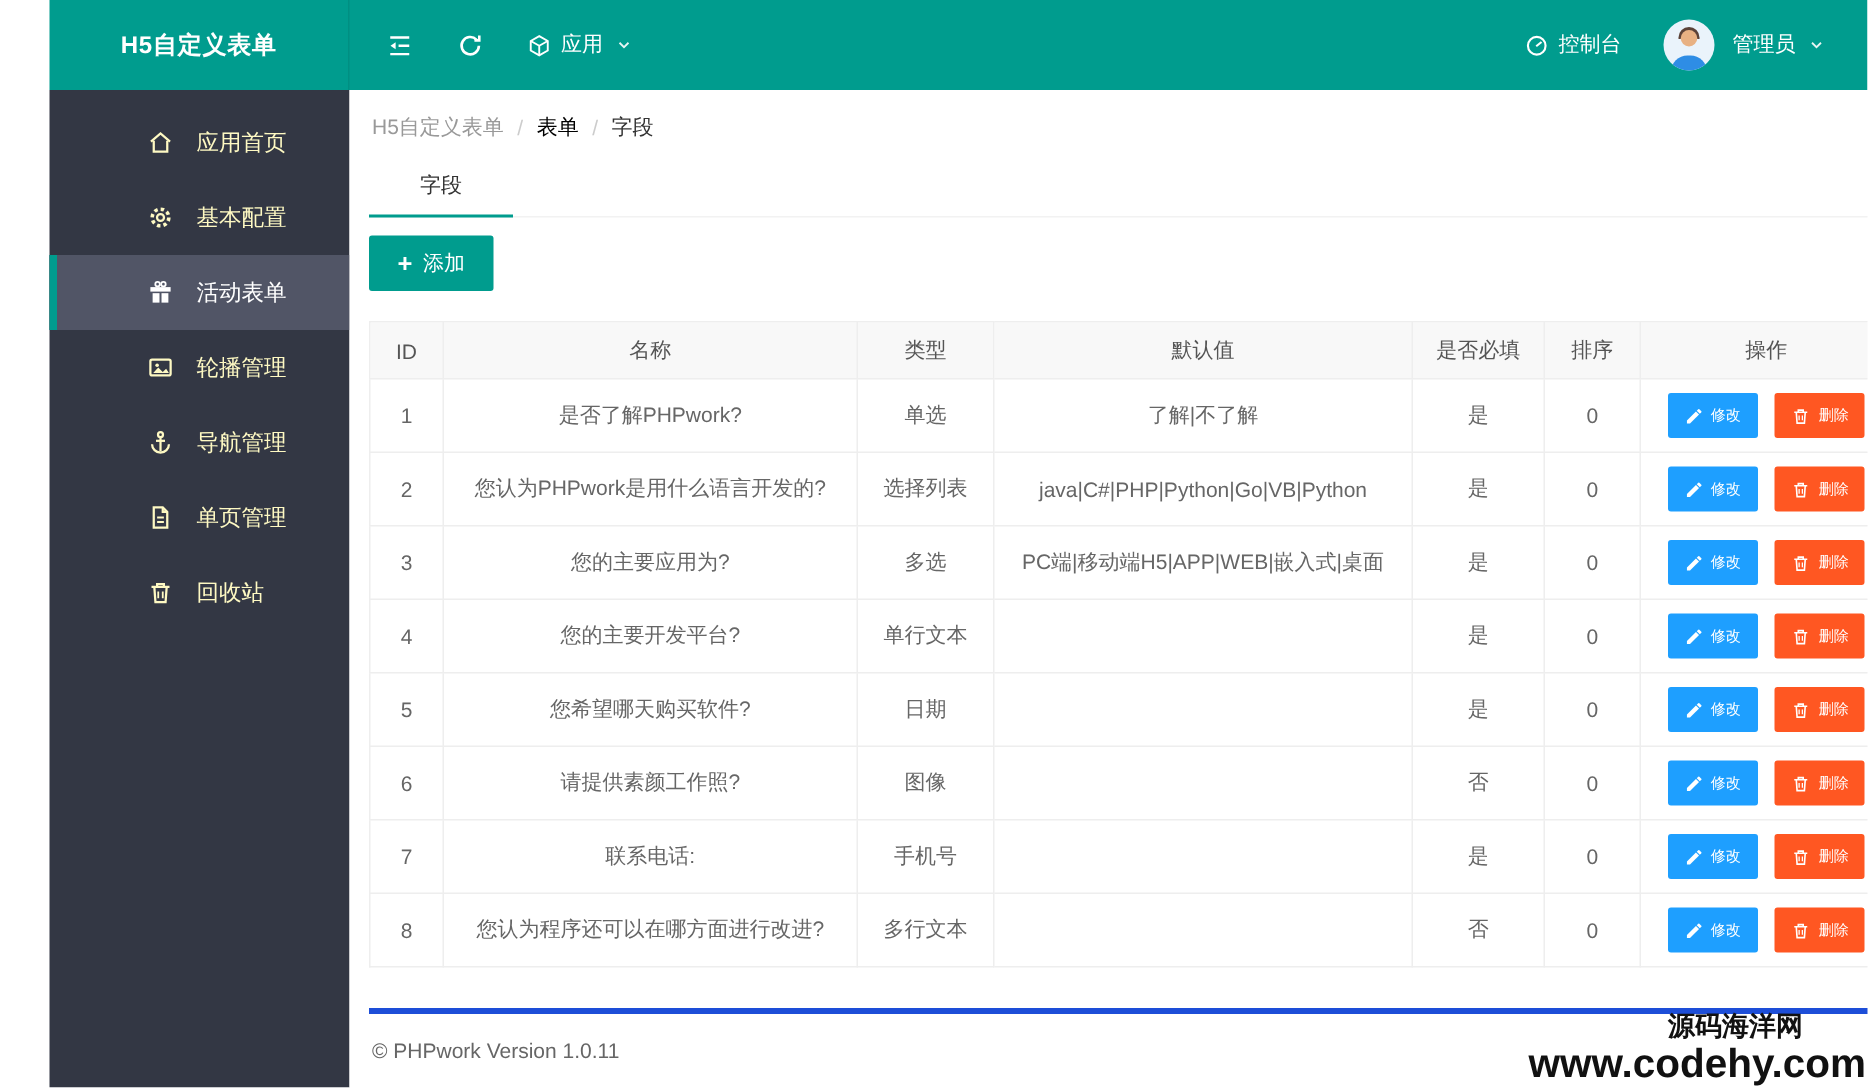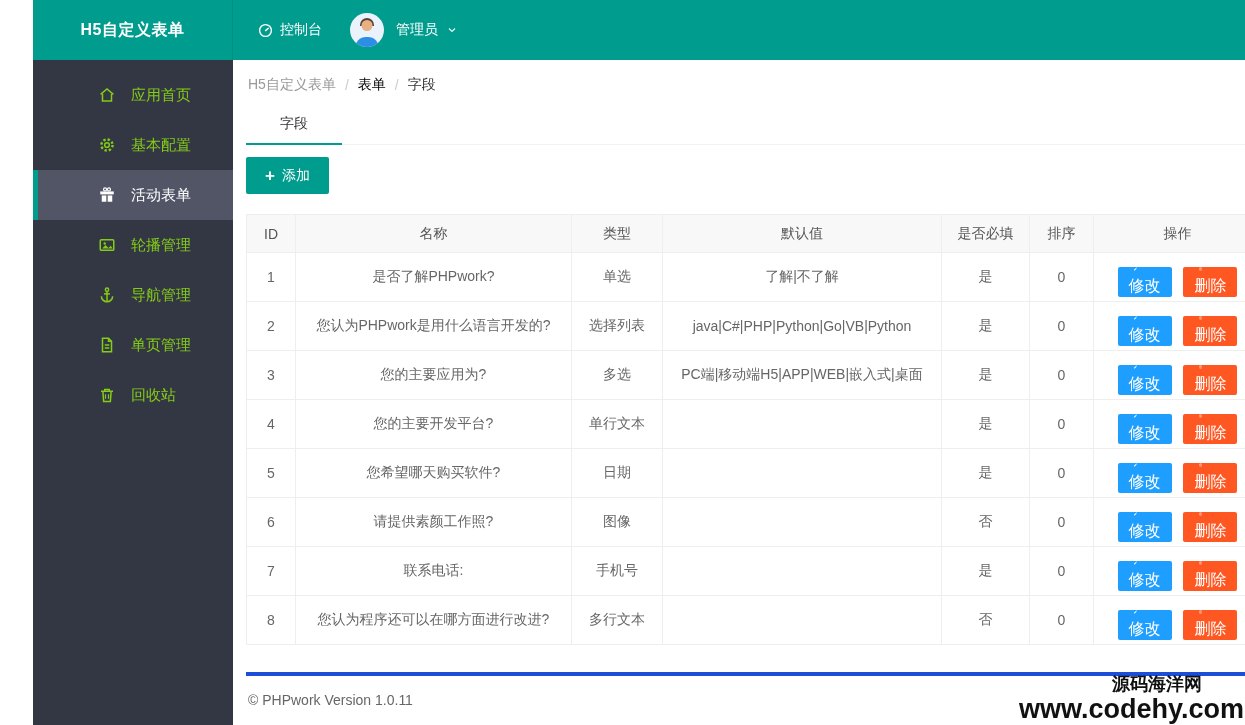--- a/index.html
+++ b/index.html
@@ -27,21 +27,21 @@
   .icon-18{width:19px;height:19px;}
   .chev{width:12px;height:12px;opacity:.9;margin-left:2px;}
   .avatar{width:34px;height:34px;border-radius:50%;background:#eaf3fb;position:relative;overflow:hidden;flex:0 0 34px;}
   .avatar .hair{position:absolute;top:5px;left:50%;transform:translateX(-50%);width:14px;height:8px;border-radius:7px 7px 0 0;background:#5b4238;}
   .avatar .head{position:absolute;top:7px;left:50%;transform:translateX(-50%);width:11px;height:11px;border-radius:50%;background:#e8b183;}
   .avatar .torso{position:absolute;bottom:-5px;left:50%;transform:translateX(-50%);width:24px;height:15px;border-radius:11px 11px 0 0;background:#2e8de5;}
 
   
   .main{flex:1;display:flex;min-height:0;}
   .sidebar{width:200px;flex:0 0 200px;background:var(--sidebar-bg);padding-top:10px;}
-  .s-item{height:50px;display:flex;align-items:center;padding-left:60px;gap:15px;color:#84cc16;font-size:15px;cursor:pointer;border-left:5px solid transparent;}
+  .s-item{height:50px;display:flex;align-items:center;padding-left:60px;gap:15px;color:#fef9c3;font-size:15px;cursor:pointer;border-left:5px solid transparent;}
   .s-item.active{background:var(--sidebar-active-bg);border-left-color:var(--green);color:#fff;}
   .s-icon{width:18px;height:18px;flex:0 0 18px;}
   .s-icon svg{width:18px;height:18px;display:block;}
 
   .content{flex:1;background:#fff;position:relative;padding:0 17px 0 13px;display:flex;flex-direction:column;}
 
   
   .breadcrumb{padding:16px 0 0 2px;font-size:14px;color:#999;display:flex;gap:9px;align-items:center;}
   .bc-sep{color:#ccc;}
   .bc-1{color:#999;cursor:pointer;}
@@ -58,41 +58,65 @@
   .btn-add{display:inline-flex;align-items:center;gap:7px;background:var(--green);color:#fff;border:none;height:37px;padding:0 19px;font-size:14px;border-radius:2px;cursor:pointer;font-family:inherit;}
   .plus{font-size:17px;font-weight:bold;line-height:1;}
 
   
   table{border-collapse:collapse;table-layout:fixed;width:1015px;margin-top:20px;}
   th,td{border:1px solid var(--border);text-align:center;color:var(--text);font-size:14px;font-weight:normal;overflow:hidden;white-space:nowrap;}
   thead th{height:38px;background:#f8f8f8;color:#555;}
   tbody td{height:49px;}
   col.c-id{width:49px;} col.c-name{width:276px;} col.c-type{width:91px;}
   col.c-def{width:279px;} col.c-req{width:88px;} col.c-sort{width:64px;} col.c-op{width:168px;}
-  .btn{display:inline-flex;gap:5px;border:none;color:#fff;height:30px;padding:0 11px;font-size:16px;border-radius:2px;cursor:pointer;margin:0 4px;font-family:inherit;flex-direction:column;}
+  .btn{display:inline-flex;align-items:center;gap:5px;border:none;color:#fff;height:30px;padding:0 11px;font-size:10px;border-radius:2px;cursor:pointer;margin:0 4px;font-family:inherit;}
   .btn-edit{background:var(--blue);}
   .btn-del{background:var(--orange);}
   .btn svg{width:13px;height:13px;display:block;}
 
   
   .footer{margin-top:27px;border-top:4px solid #1d4ed8;padding:16px 2px;color:#666;font-size:14px;}
 
   
   .watermark{position:absolute;right:0;bottom:0;text-align:right;color:#111;pointer-events:none;}
   .wm-1{font-size:18px;font-weight:bold;margin-right:43px;line-height:1.2;}
   .wm-2{font-size:27px;font-weight:bold;line-height:1.1;margin-right:1px;}
 </style>
 </head>
 <body>
 
 <div class="app">
 
   <div class="header">
     <div class="brand">H5自定义表单</div>
     <div class="header-rest">
+      <div class="h-left">
+        <div class="h-item">
+          <svg class="icon-18" viewBox="0 0 24 24" stroke="currentColor" stroke-width="2" fill="none">
+            <path d="M4 5 h16 M11 12 h9 M4 19 h16"></path>
+              <path d="M8.5 9 L4.2 12 L8.5 15 z" fill="currentColor" stroke="none"></path>
+          </svg>
+        </div>
+        <div class="h-item">
+          <svg class="icon-18" viewBox="0 0 24 24" fill="none" stroke="currentColor" stroke-width="2.2">
+            <path d="M19.3 12 a7.3 7.3 0 1 1 -2.1 -5.2"></path>
+              <path d="M19.6 3.4 v4.1 h-4.1"></path>
+          </svg>
+        </div>
+        <div class="h-item">
+          <svg class="icon-16" viewBox="0 0 24 24" fill="none" stroke="currentColor" stroke-width="1.8">
+            <path d="M12 3 L20 7.5 V16.5 L12 21 L4 16.5 V7.5 Z"></path>
+              <path d="M4 7.5 L12 12 L20 7.5 M12 12 V21"></path>
+          </svg>
+          <span>应用</span>
+          <svg class="chev" viewBox="0 0 24 24" fill="none" stroke="currentColor" stroke-width="2.4">
+              <path d="M6 9 l6 6 6-6"></path>
+            </svg>
+        </div>
+      </div>
       <div class="h-right">
         <div class="h-item">
           <svg class="icon-16" viewBox="0 0 24 24" fill="none" stroke="currentColor" stroke-width="2">
             <circle cx="12" cy="12" r="8.3"></circle>
               <path d="M11.5 12.5 L16.5 8.5"></path>
           </svg>
           <span>控制台</span>
         </div>
         <div class="h-item">
           <span class="avatar">

